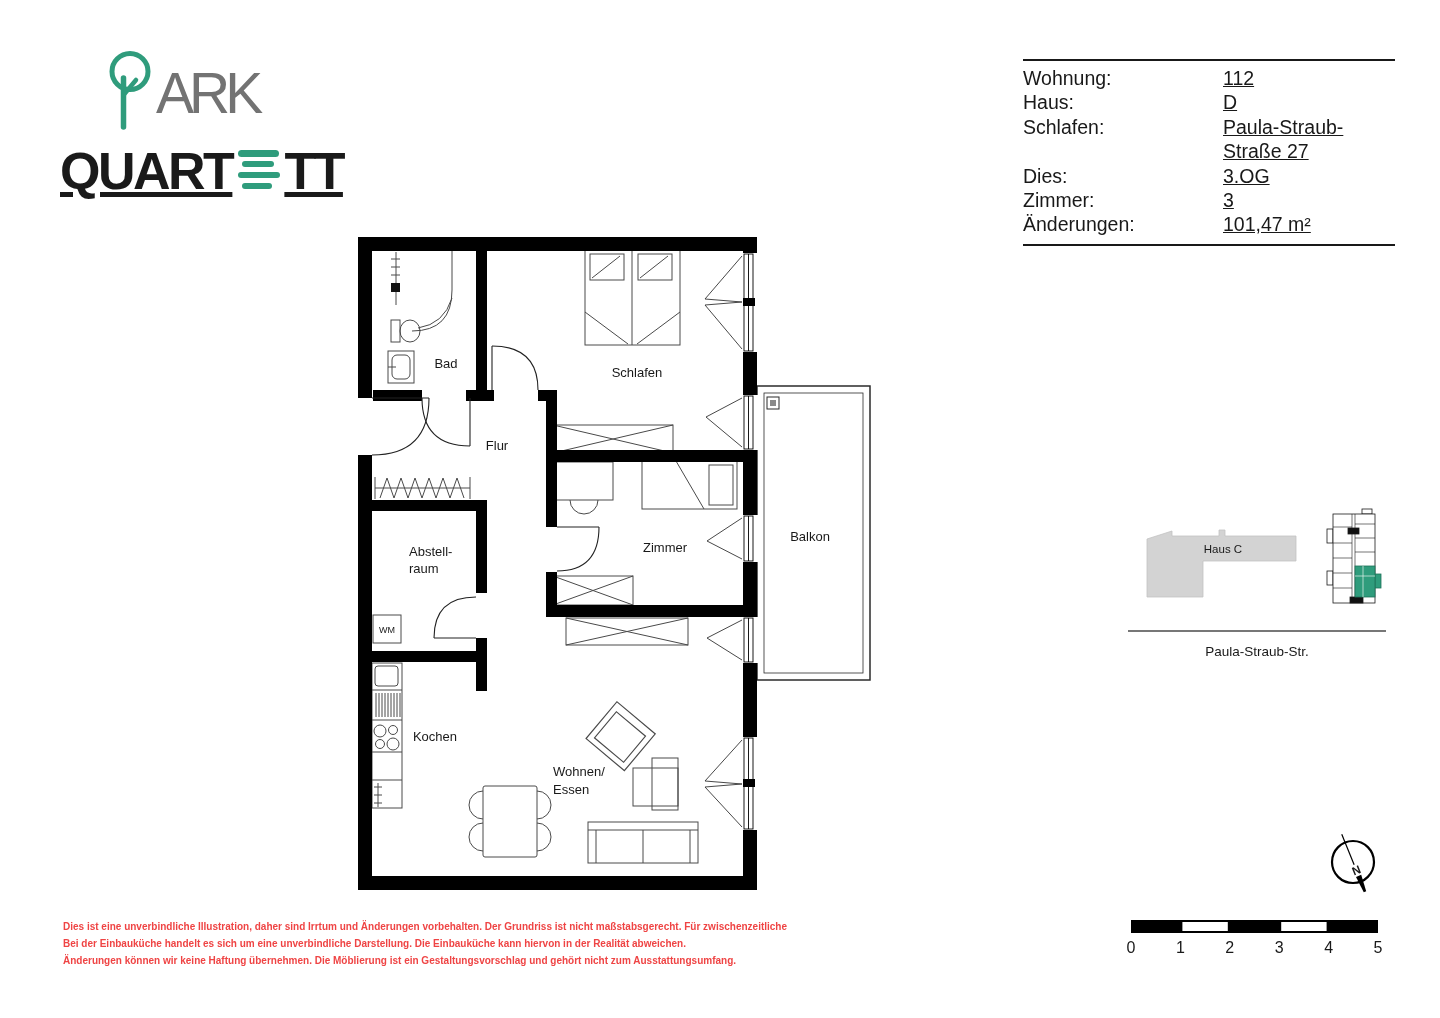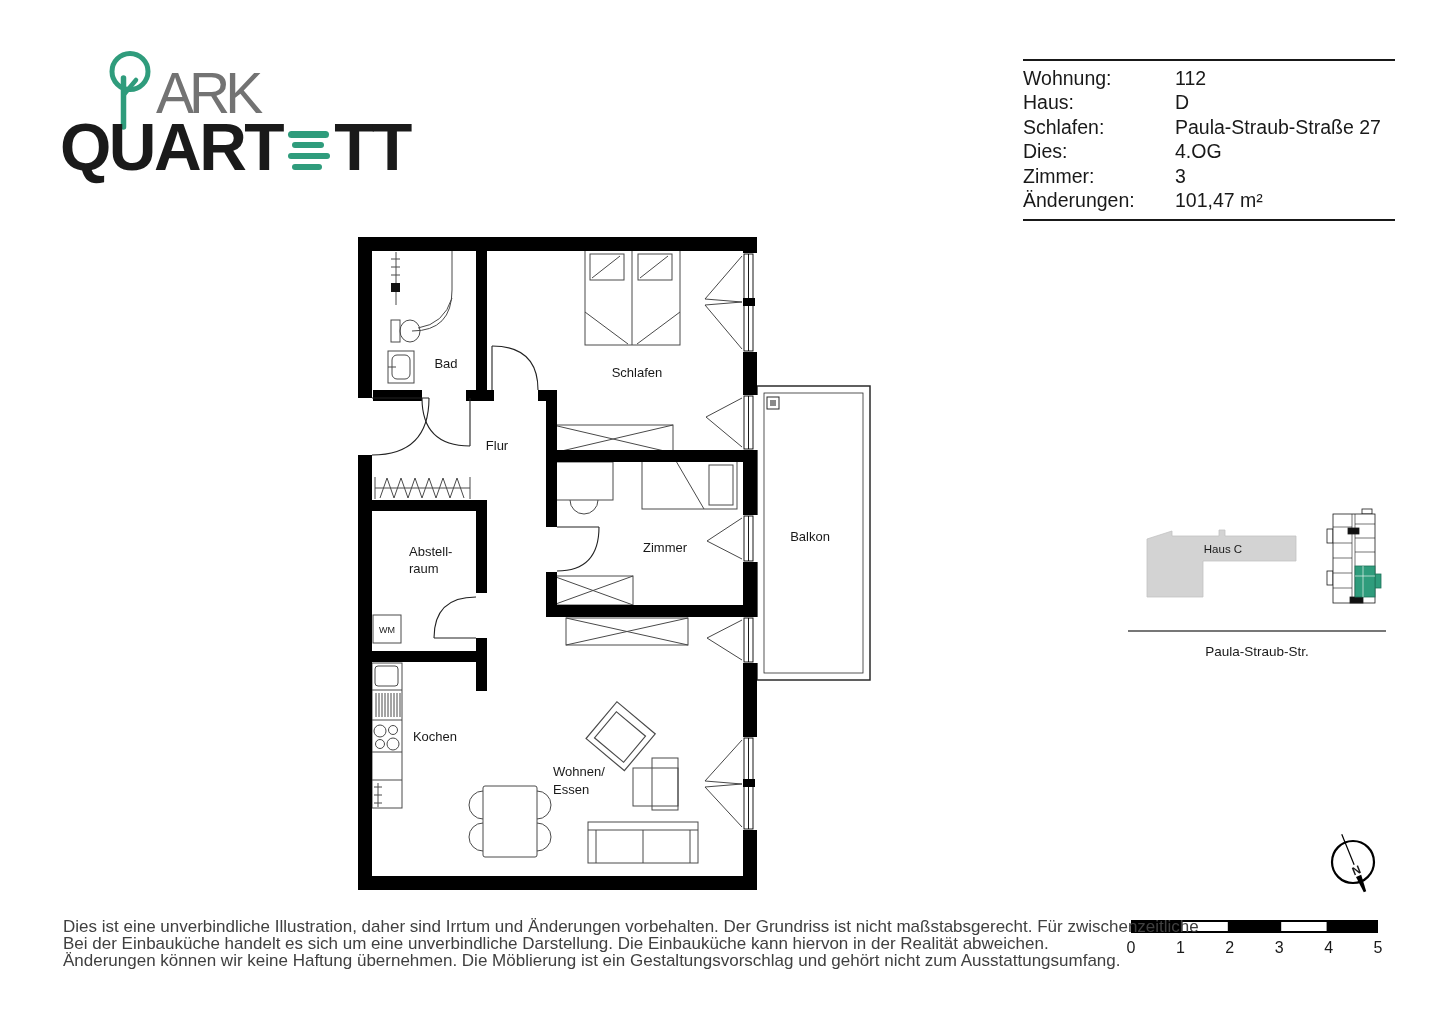--- a/index.html
+++ b/index.html
@@ -3,39 +3,39 @@
 <meta charset="utf-8">
 <style>
   html,body{margin:0;padding:0;background:#fff;}
   .page{position:relative;width:1440px;height:1018px;background:#ffffff;overflow:hidden;
         font-family:"Liberation Sans",sans-serif;color:#191919;}
   .abs{position:absolute;}
 
   
   .logo-park{position:absolute;left:156px;top:57px;font-size:57px;line-height:73px;
              letter-spacing:-5px;font-weight:400;color:#737373;}
-  .logo-quartett{position:absolute;left:60px;top:120px;font-size:66px;line-height:54px;
-             letter-spacing:-2.5px;font-weight:700;color:#1a1a1a;white-space:nowrap;}
+  .logo-quartett{position:absolute;left:60px;top:144px;font-size:52px;line-height:54px;
+             letter-spacing:-2.5px;font-weight:700;color:#1a1a1a;white-space:nowrap;text-decoration:underline;}
   .ebars{display:inline-block;width:42px;height:39px;margin:0 4px 0 6px;vertical-align:baseline;position:relative;}
   .ebars i{display:block;position:absolute;left:0;height:6.5px;border-radius:3.5px;background:#2F9C7C;}
   .ebars .b1{top:0;width:41px;}
   .ebars .b2{top:10.9px;left:4px;width:32px;}
   .ebars .b3{top:21.8px;width:42px;}
   .ebars .b4{top:32.7px;left:4px;width:30px;}
 
   
   .info-table{position:absolute;left:1023px;top:59px;width:372px;
               border-top:2px solid #191919;border-bottom:2px solid #191919;
               padding:5px 0 7px 0;}
-  .info-row{display:flex;font-size:19.5px;line-height:24.4px;}
+  .info-row{display:flex;font-size:19.5px;line-height:24.4px;gap:48px;}
   .info-row .lbl{width:152px;}
-  .info-row .val{flex:1;}
+  .info-row .val{flex:1;text-decoration:underline;}
 
   
-  .disclaimer{position:absolute;left:63px;top:918px;font-size:17px;line-height:17.2px;color:#404040;}
+  .disclaimer{position:absolute;left:63px;top:918px;font-size:10px;line-height:17.2px;color:#ef4444;font-weight:bold;}
   .disclaimer div{white-space:nowrap;}
 
   svg{display:block;}
   svg text{font-family:"Liberation Sans",sans-serif;fill:#191919;}
   .roomlbl{font-size:13px;}
   .smalllbl{font-size:9px;}
 </style>
 </head>
 <body>
 
@@ -59,21 +59,21 @@
     <div class="info-row">
       <span class="lbl">Haus:</span>
       <span class="val">D</span>
     </div>
     <div class="info-row">
       <span class="lbl">Schlafen:</span>
       <span class="val">Paula-Straub-Straße 27</span>
     </div>
     <div class="info-row">
       <span class="lbl">Dies:</span>
-      <span class="val">4.OG</span>
+      <span class="val">3.OG</span>
     </div>
     <div class="info-row">
       <span class="lbl">Zimmer:</span>
       <span class="val">3</span>
     </div>
     <div class="info-row">
       <span class="lbl">Änderungen:</span>
       <span class="val">101,47 m²</span>
     </div>
   </div>

